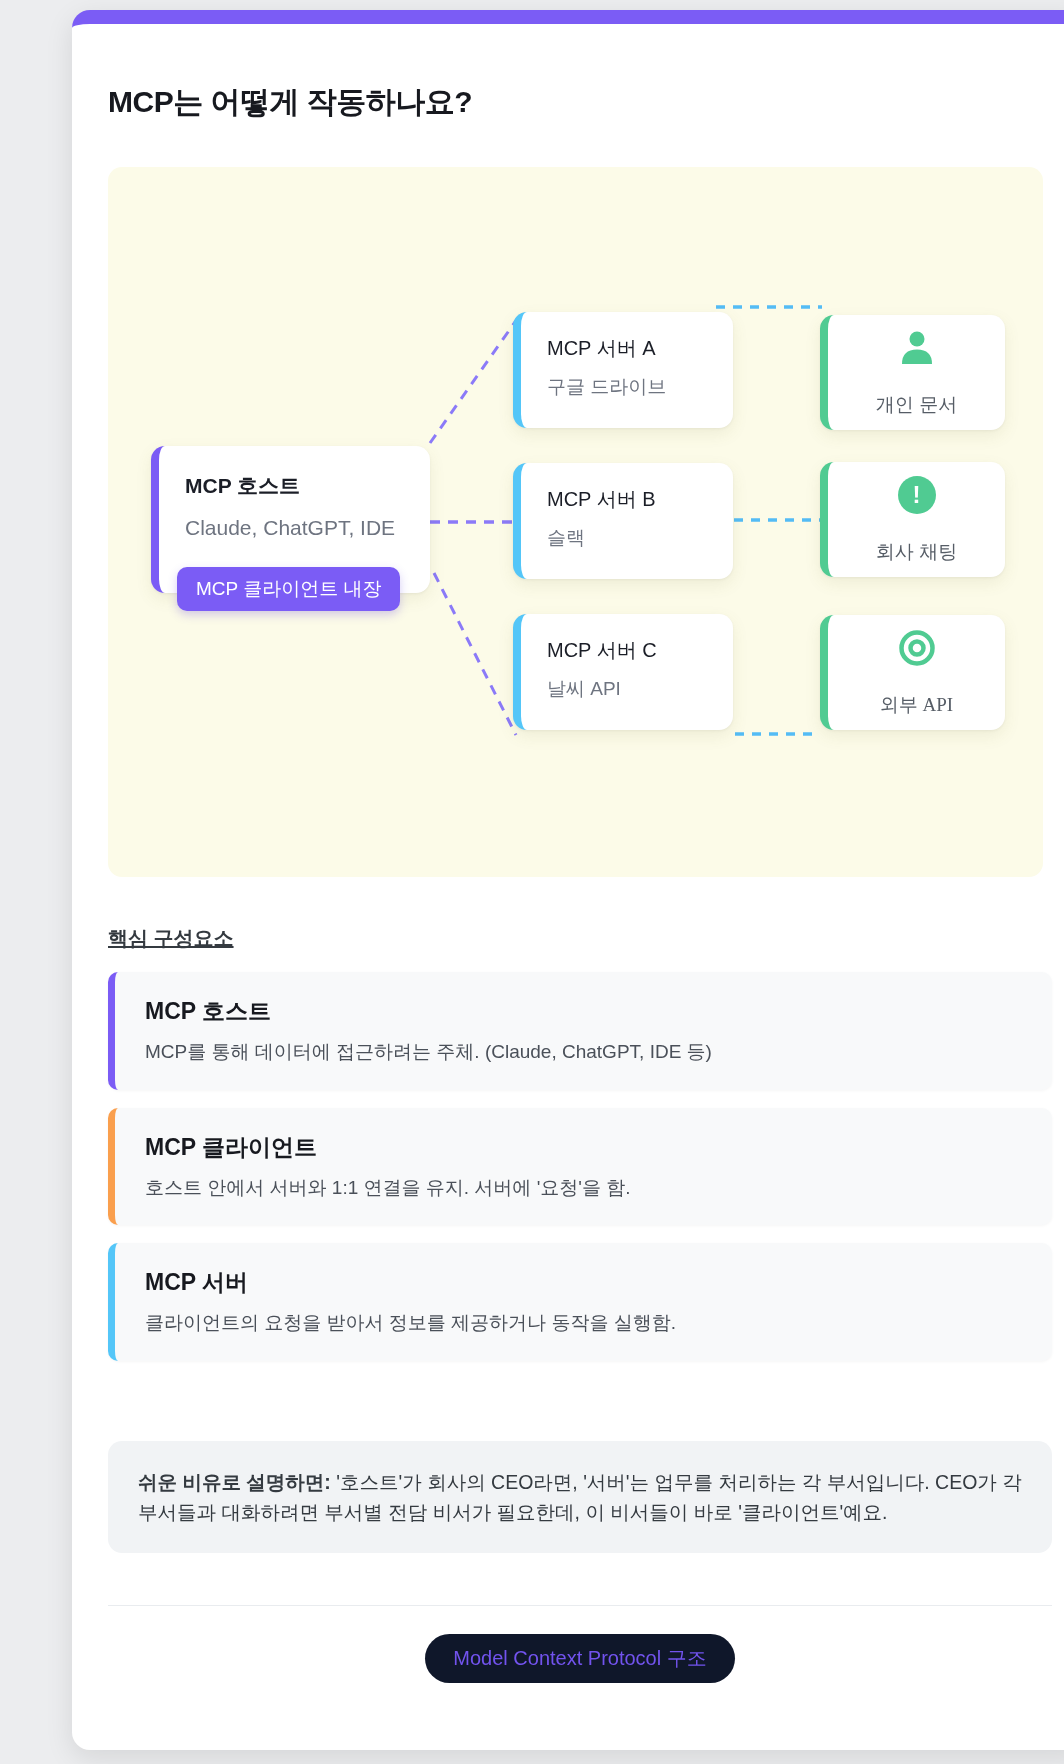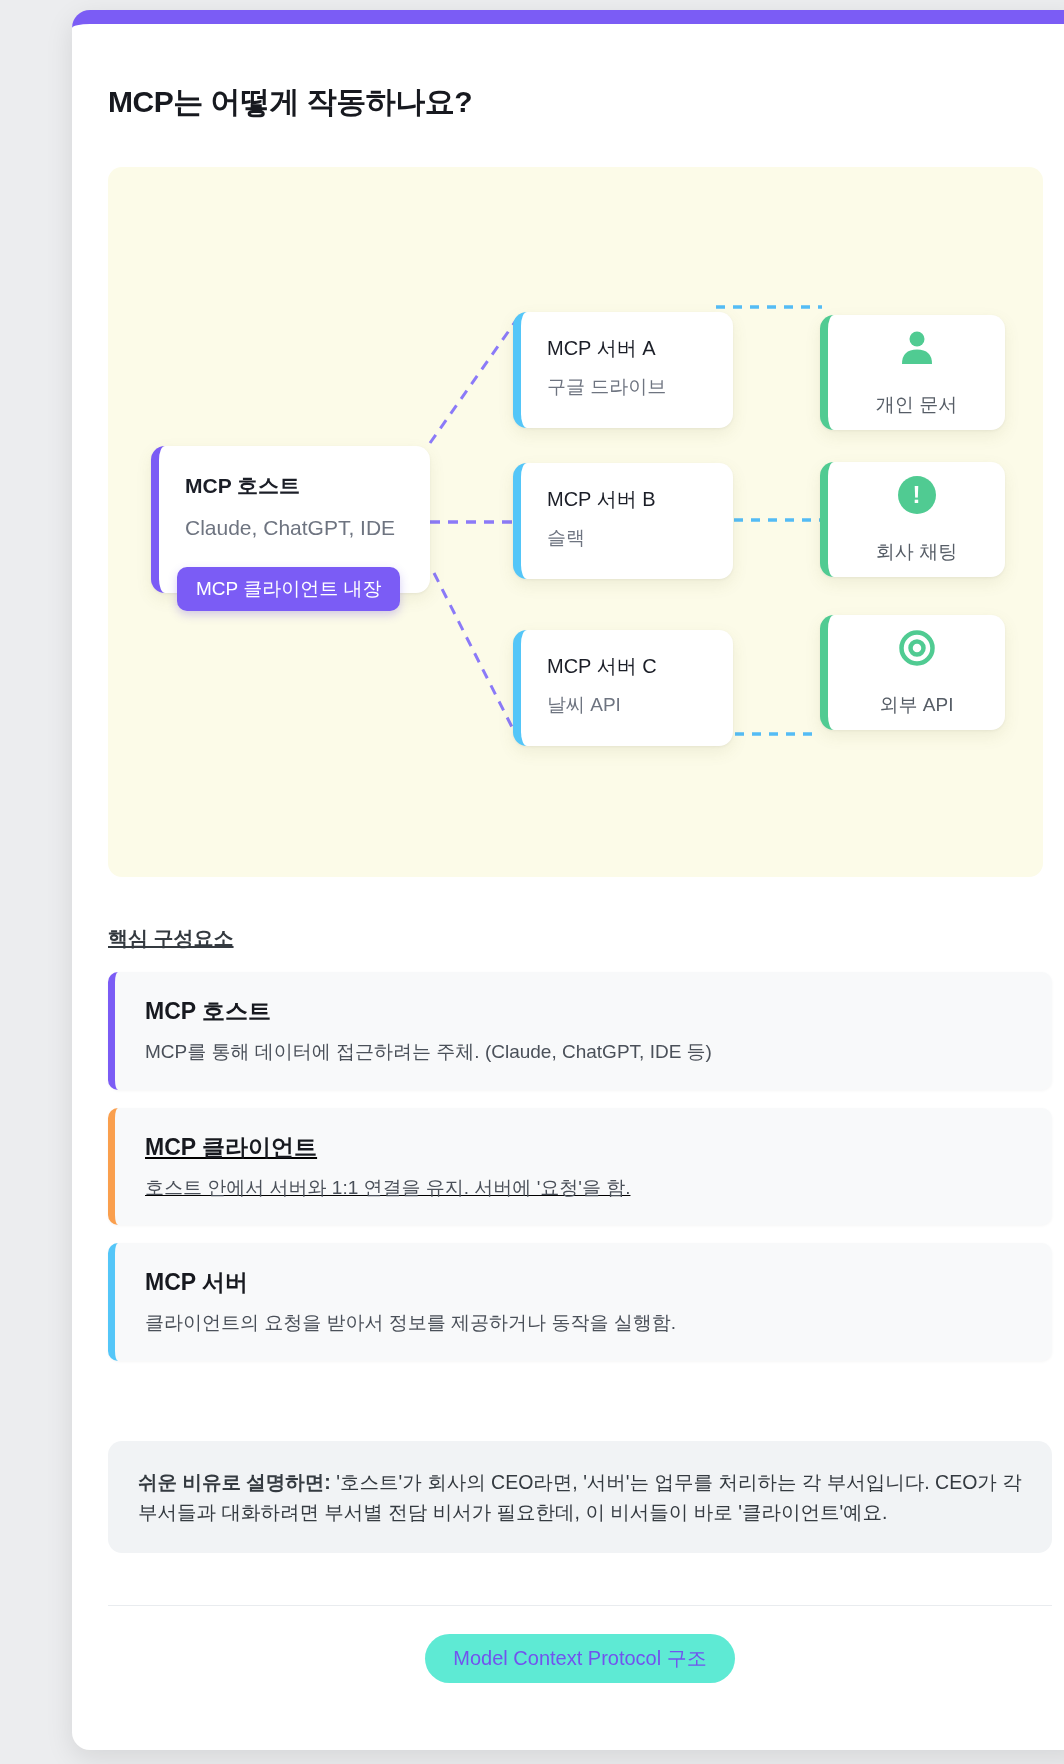--- a/index.html
+++ b/index.html
@@ -29,55 +29,55 @@
   .host-box .box-title { font-size:21px; font-weight:bold; color:#1B1E27; margin-bottom:14px; }
   .host-box .box-sub { font-size:21px; color:#6E7480; line-height:1.32; }
   .badge {
     position:absolute; left:18px; top:121px; white-space:nowrap;
     background:#7B5CF5; color:#fff; font-size:19px; font-weight:500;
     padding:9px 19px; border-radius:10px; box-shadow:0 4px 10px rgba(90,60,220,.25);
   }
   .server-box { left:405px; width:220px; height:116px; border-left-color:#54C6F8; padding:23px 16px 0 26px; }
   .server-box .box-title { font-size:20px; font-weight:normal; color:#1B1E27; margin-bottom:12px; }
   .server-box .box-sub { font-size:19px; color:#6E7480; }
-  .srv-a { top:145px; } .srv-b { top:296px; } .srv-c { top:463px; }
+  .srv-a { top:145px; } .srv-b { top:296px; } .srv-c { top:447px; }
   .resource-box { left:712px; width:185px; height:115px; border-left-color:#50CB92;
     display:flex; flex-direction:column; align-items:center; justify-content:center; gap:24px; }
-  .res-1 { top:148px; } .res-2 { top:295px; } .res-3 { top:448px; }
+  .res-1 { top:148px; } .res-2 { top:295px; } .res-3 { top:448px;font-family:Liberation Serif, serif; }
   .resource-box .res-label { font-size:19px; color:#565D66; }
   .icon-wrap { height:40px; display:flex; align-items:center; justify-content:center; }
   .excl-circle {
     width:38px; height:38px; border-radius:50%; background:#50CB92;
     color:#fff; font-size:24px; font-weight:bold; line-height:38px; text-align:center;
   }
 
   
   h2.section-heading { margin:48px 0 20px; font-size:20px; font-weight:600; color:#343A40;text-decoration:underline; }
   .comp-card {
     background:#F8F9FA; border-radius:10px; border-left:7px solid;
     padding:24px 30px; margin-bottom:18px; box-shadow:0 1px 3px rgba(0,0,0,.04);
   }
   .comp-card .comp-title { font-size:23px; font-weight:bold; color:#17191F; margin-bottom:11px; }
   .comp-card .comp-desc { font-size:19px; color:#4A5059; line-height:1.45; }
   .comp-purple { border-left-color:#7B5CF5; }
-  .comp-orange { border-left-color:#FA9F4D;text-decoration:underline; }
+  .comp-orange { border-left-color:#FA9F4D; }
   .comp-blue   { border-left-color:#54C6F8; }
 
   
   .analogy {
     margin-top:80px; background:#F1F3F5; border-radius:14px;
     padding:26px 30px; font-size:19.5px; color:#343A40; line-height:1.55;
   }
   .analogy .lead { font-weight:bold; }
 
   
   .divider { margin-top:52px; border:none; border-top:1.5px solid #E9ECEF; }
   .pill-wrap { margin-top:28px; text-align:center; }
   .pill {
-    display:inline-block; background:#5eead4; color:#7253EE;
+    display:inline-block; background:#0f172a; color:#7253EE;
     font-size:20px; font-weight:500; padding:11px 28px; border-radius:999px;
   }
 </style>
 </head>
 <body>
 
 <div class="page">
   <div class="card">
     <div class="content">
 

